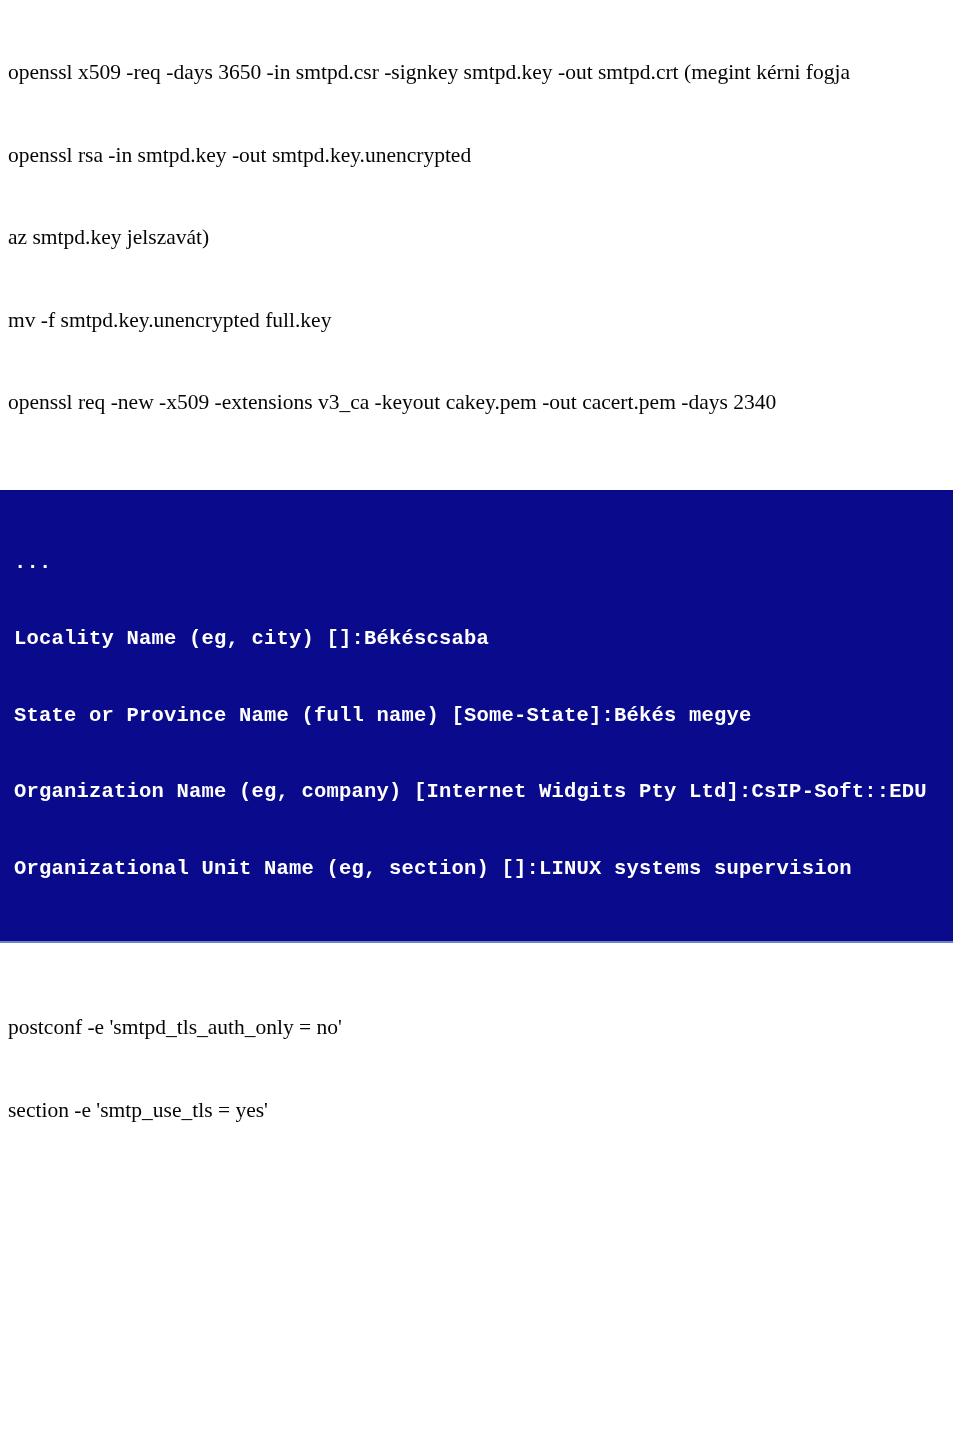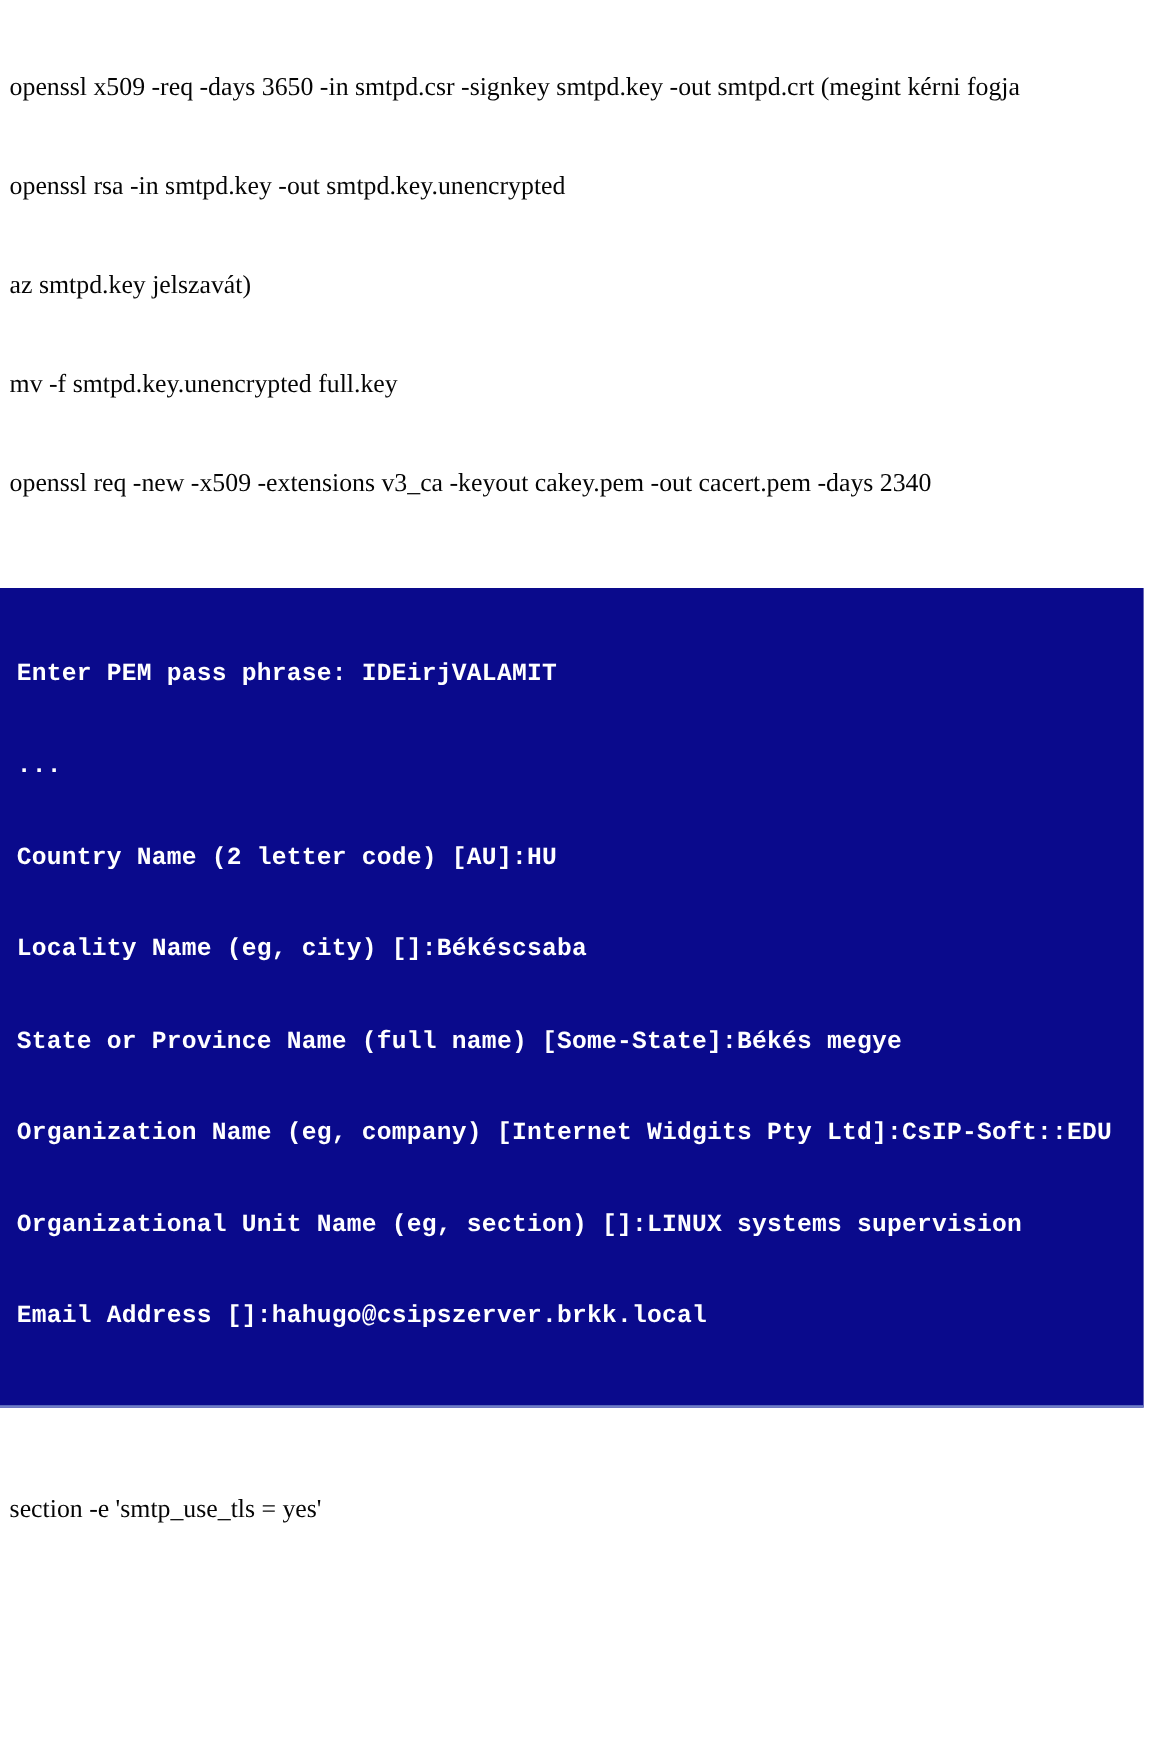--- a/index.html
+++ b/index.html
@@ -66,33 +66,31 @@
     <span class="ln">openssl x509 -req -days 3650 -in smtpd.csr -signkey smtpd.key -out smtpd.crt (megint kérni fogja</span>
     <span class="ln">openssl rsa -in smtpd.key -out smtpd.key.unencrypted</span>
     <span class="ln">az smtpd.key jelszavát)</span>
     <span class="ln">mv -f smtpd.key.unencrypted full.key</span>
     <span class="ln">openssl req -new -x509 -extensions v3_ca -keyout cakey.pem -out cacert.pem -days 2340</span>
   </div>
 
   <div class="gap-18"></div>
 
   <div class="code-block">
-    <span class="ln">Enter PEM pass phrase: IDEirjVALAMIT</span>
     <span class="ln">...</span>
-    <span class="ln">Country Name (2 letter code) [AU]:HU</span>
     <span class="ln">Locality Name (eg, city) []:Békéscsaba</span>
     <span class="ln">State or Province Name (full name) [Some-State]:Békés megye</span>
     <span class="ln">Organization Name (eg, company) [Internet Widgits Pty Ltd]:CsIP-Soft::EDU</span>
     <span class="ln">Organizational Unit Name (eg, section) []:LINUX systems supervision</span>
-    <span class="ln">Email Address []:hahugo@csipszerver.brkk.local</span>
   </div>
 
   <div class="gap-16"></div>
 
   <div class="prose">
+    <span class="ln">postconf -e 'smtpd_tls_auth_only = no'</span>
     <span class="ln">section -e 'smtp_use_tls = yes'</span>
     
     
     
     
     
     
     
     
     

